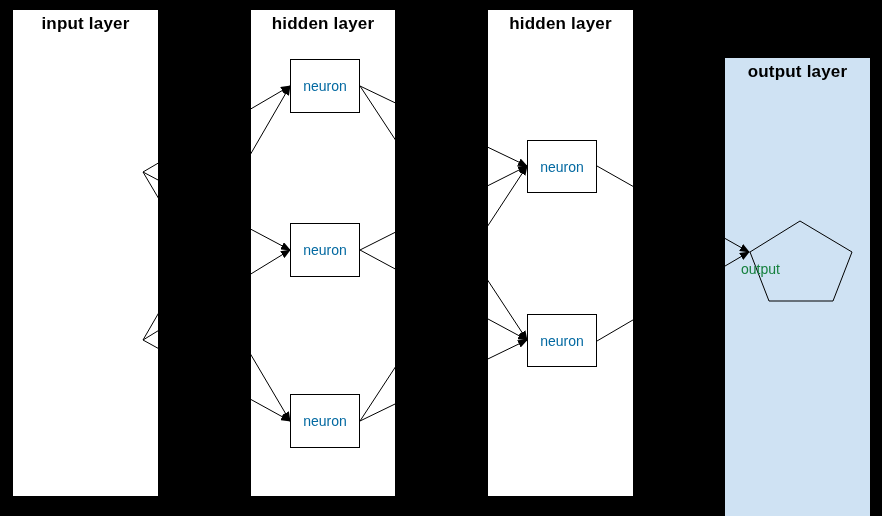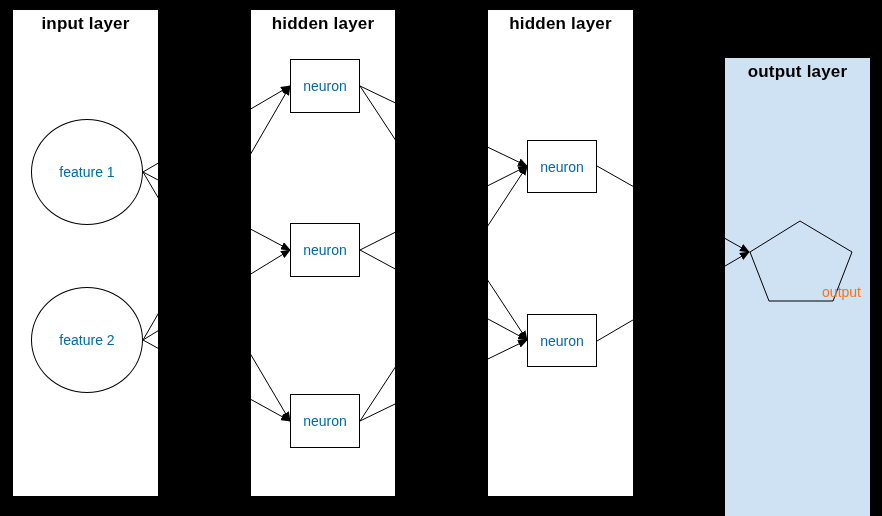--- a/index.html
+++ b/index.html
@@ -43,27 +43,26 @@
     border: 1px solid #000000;
     color: #0369a1;
     font-size: 14px;
     line-height: 1;
     white-space: nowrap;
   }
   .node.ellipse { border-radius: 50%; }
   .pentagon-label {
     position: absolute;
     width: 120px;
-    text-align: right;
-    color: #f97316;
+    text-align: left;
+    color: #15803d;
     font-size: 14px;
     line-height: 1;
     white-space: nowrap;
     pointer-events: none;
-    margin-top: 23px;
   }
 </style>
 </head>
 <body>
 
 <div id="canvas" style="width: 882px; height: 516px; background: rgb(0, 0, 0);">
     <div class="layer" style="left: 13px; top: 10px; width: 145px; height: 486px; background: rgb(255, 255, 255);">
       <span class="layer-title">input layer</span>
     </div>
     <div class="layer" style="left: 251px; top: 10px; width: 144px; height: 486px; background: rgb(255, 255, 255);">
@@ -90,26 +89,20 @@
       <line x1="360" y1="86" x2="527" y2="166" stroke="#000000" stroke-width="1" marker-end="url(#arrowhead)"></line>
       <line x1="360" y1="86" x2="527" y2="340" stroke="#000000" stroke-width="1" marker-end="url(#arrowhead)"></line>
       <line x1="360" y1="250" x2="527" y2="166" stroke="#000000" stroke-width="1" marker-end="url(#arrowhead)"></line>
       <line x1="360" y1="250" x2="527" y2="340" stroke="#000000" stroke-width="1" marker-end="url(#arrowhead)"></line>
       <line x1="360" y1="421" x2="527" y2="166" stroke="#000000" stroke-width="1" marker-end="url(#arrowhead)"></line>
       <line x1="360" y1="421" x2="527" y2="340" stroke="#000000" stroke-width="1" marker-end="url(#arrowhead)"></line>
       <line x1="597" y1="166" x2="749" y2="252" stroke="#000000" stroke-width="1" marker-end="url(#arrowhead)"></line>
       <line x1="597" y1="341" x2="749" y2="252" stroke="#000000" stroke-width="1" marker-end="url(#arrowhead)"></line>
       <polygon points="800,221 852,252 833,301 769,301 750,252" fill="#cfe2f3" stroke="#000000" stroke-width="1"></polygon>
     </svg>
-    <div class="node ellipse" style="left: 31px; top: 119px; width: 112px; height: 106px; background: rgb(255, 255, 255); border-color: rgb(0, 0, 0);">
-      <span>feature 1</span>
-    </div>
-    <div class="node ellipse" style="left: 31px; top: 287px; width: 112px; height: 106px; background: rgb(255, 255, 255); border-color: rgb(0, 0, 0);">
-      <span>feature 2</span>
-    </div>
     <div class="node rect" style="left: 290px; top: 59px; width: 70px; height: 54px; background: rgb(255, 255, 255); border-color: rgb(0, 0, 0);">
       <span>neuron</span>
     </div>
     <div class="node rect" style="left: 290px; top: 223px; width: 70px; height: 54px; background: rgb(255, 255, 255); border-color: rgb(0, 0, 0);">
       <span>neuron</span>
     </div>
     <div class="node rect" style="left: 290px; top: 394px; width: 70px; height: 54px; background: rgb(255, 255, 255); border-color: rgb(0, 0, 0);">
       <span>neuron</span>
     </div>
     <div class="node rect" style="left: 527px; top: 140px; width: 70px; height: 53px; background: rgb(255, 255, 255); border-color: rgb(0, 0, 0);">

